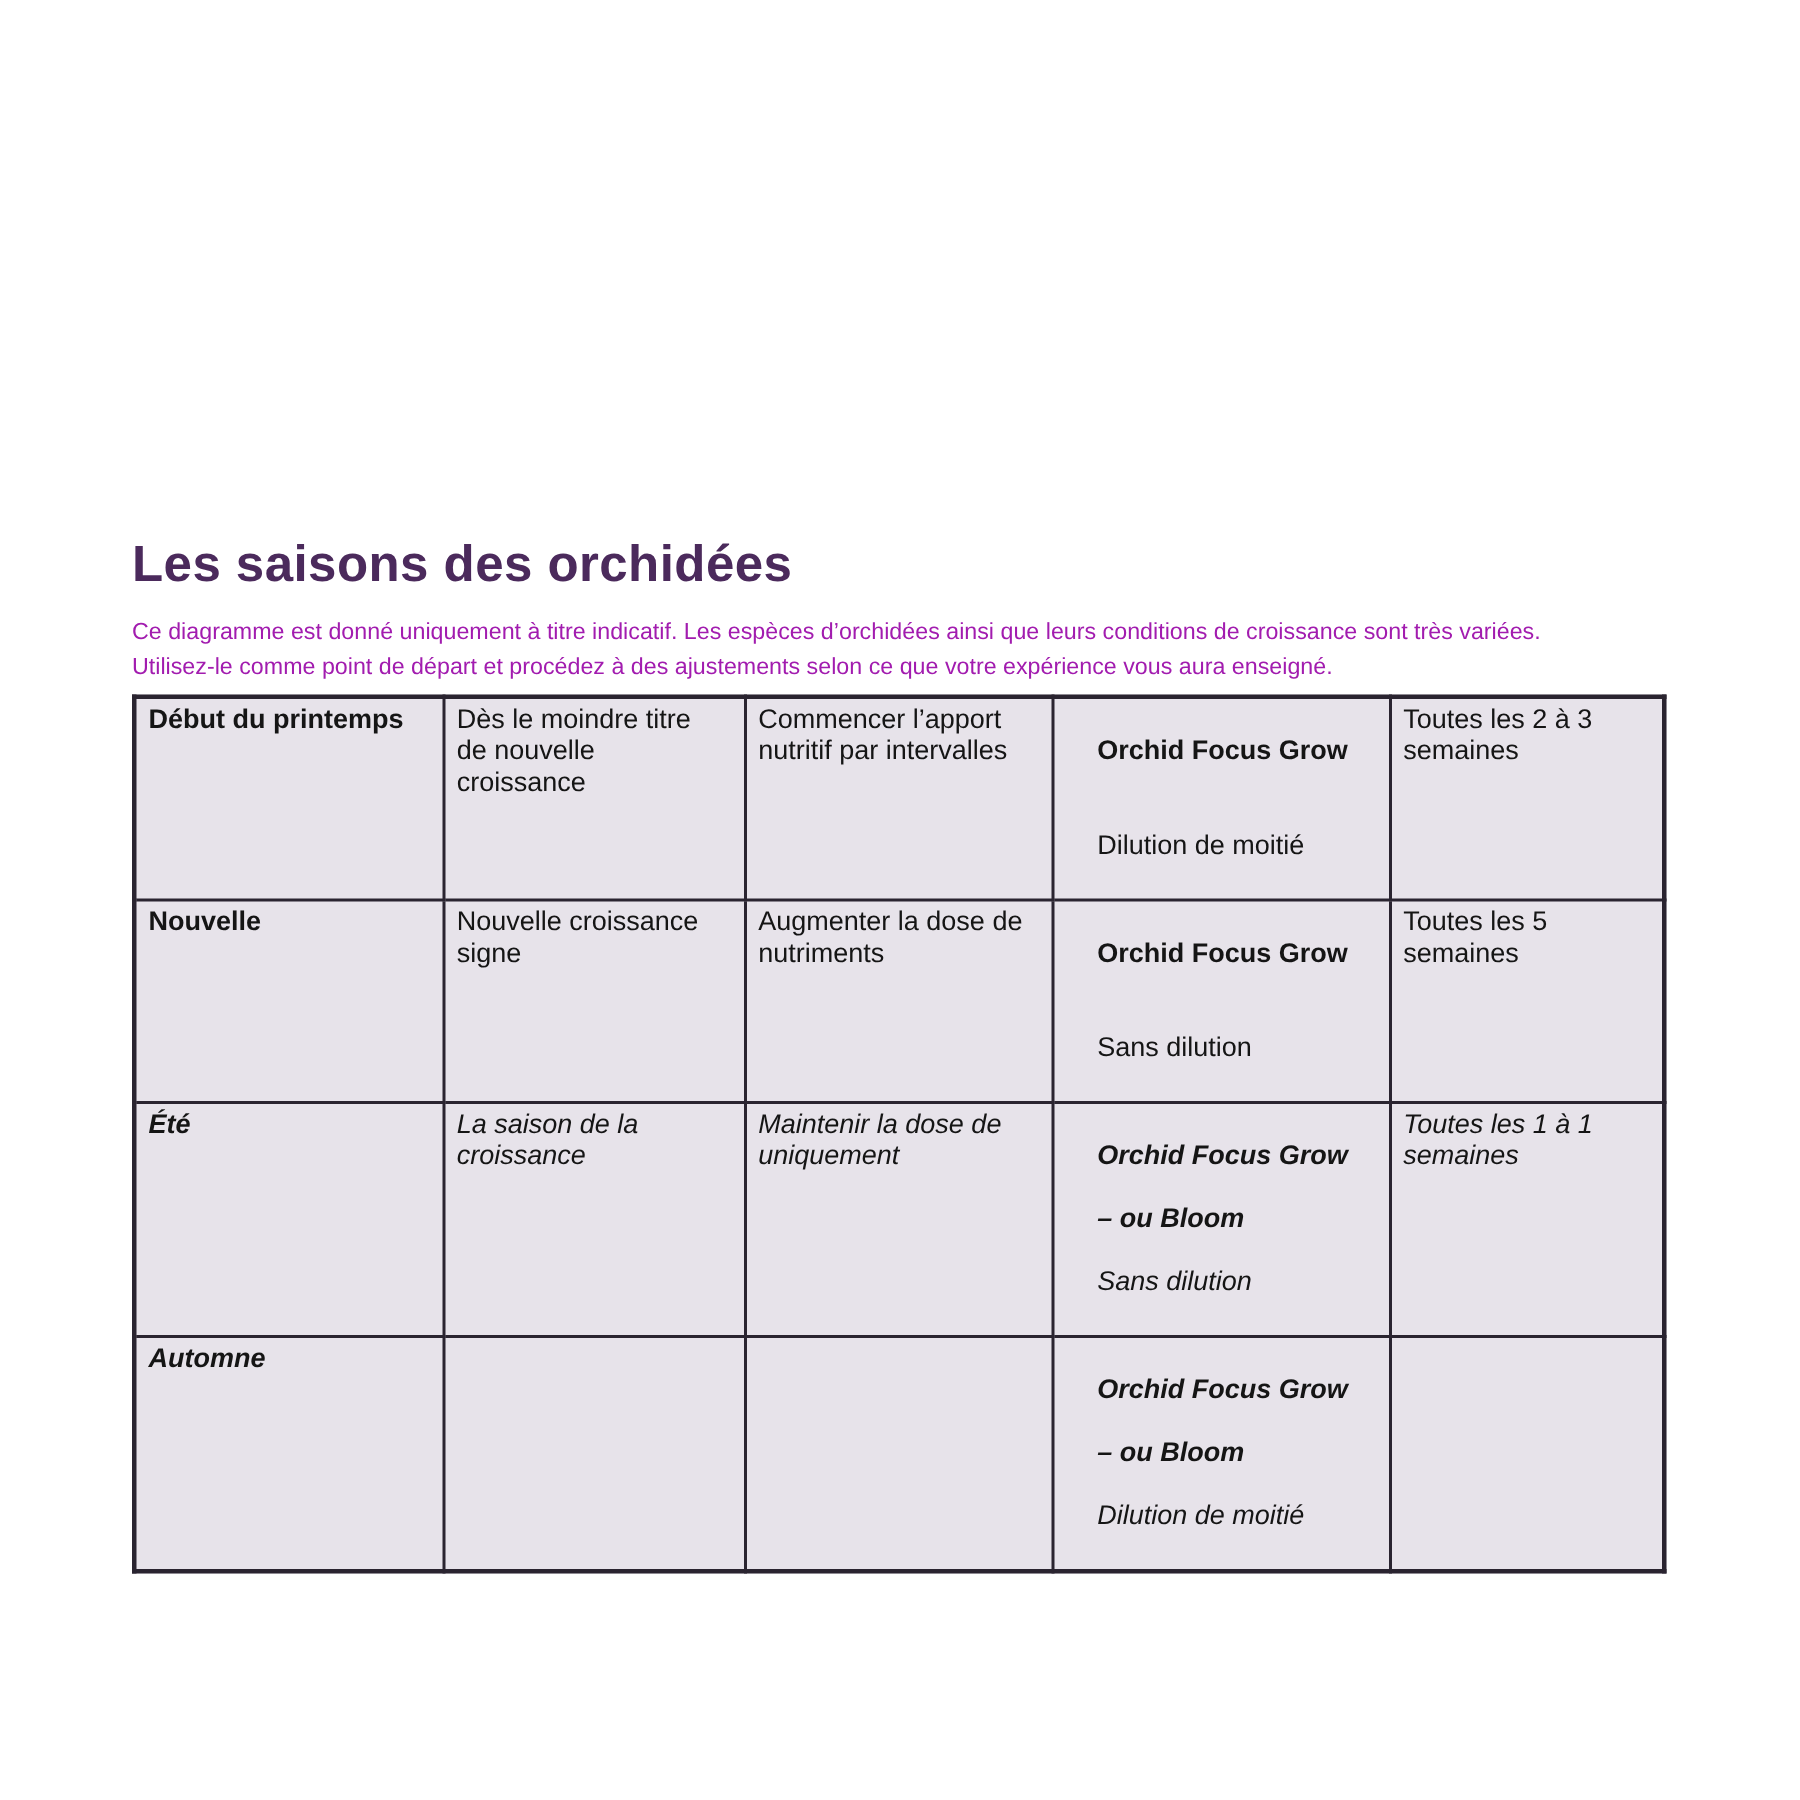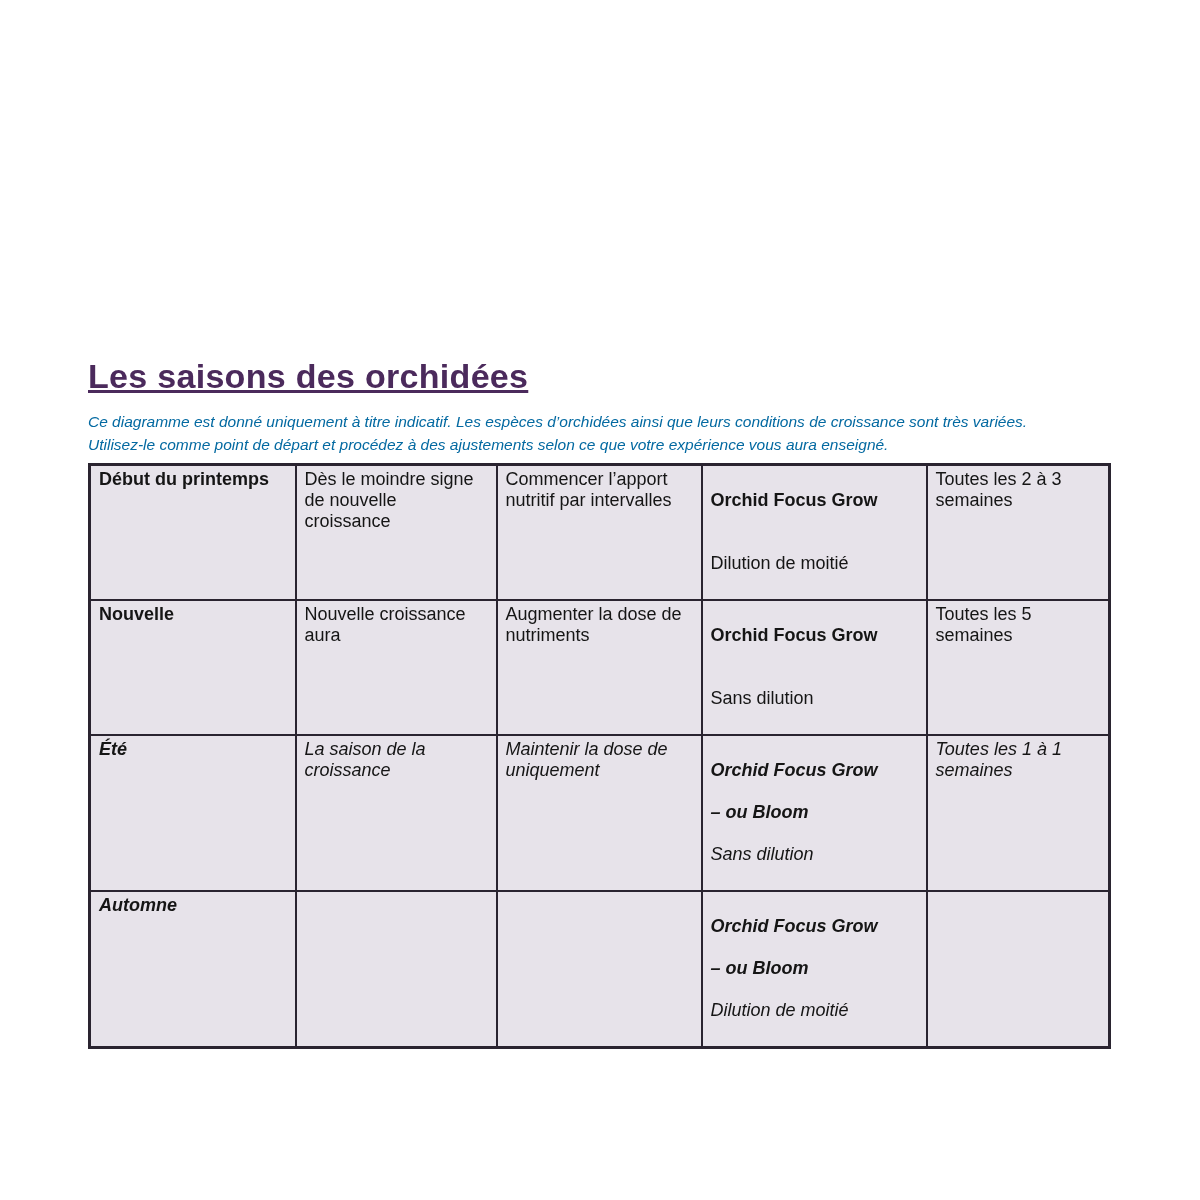--- a/index.html
+++ b/index.html
@@ -16,31 +16,29 @@
   }
   .page-title {
     position: absolute;
     left: 88px;
     top: 334px;
     font-size: 34px;
     font-weight: bold;
     color: #4b2a5c;
     letter-spacing: 0.3px;
     white-space: nowrap;
-    text-decoration: underline;
   }
   .intro {
     position: absolute;
     left: 88px;
     top: 394px;
     width: 1035px;
-    font-style: italic;
     font-size: 15.5px;
     line-height: 23px;
-    color: #0369a1;
+    color: #a21caf;
     white-space: pre-line;
   }
   table.orchid-table {
     position: absolute;
     left: 88px;
     top: 463px;
     width: 1020px;
     table-layout: fixed;
     border-collapse: collapse;
     background: #e7e3ea;
@@ -53,21 +51,21 @@
     font-size: 18px;
     line-height: 21px;
     color: #151515;
     white-space: pre-line;
     overflow: hidden;
   }
   td.season-cell {
     font-weight: bold;
     font-size: 16px;
   }
-  .cell-line { white-space: pre-line; }
+  .cell-line { white-space: pre-line; margin-left: 21px; }
   .cell-line:empty { display: none; }
   .bold-line { font-weight: bold; }
   tr.h2 { height: 52px; }
   tr.h3 { height: 73px; font-style: italic; }
 </style>
 </head>
 <body>
 
 <h1 class="page-title">Les saisons des orchidées</h1>
 
@@ -78,36 +76,36 @@
   <colgroup>
     <col style="width:206px">
     <col style="width:201px">
     <col style="width:205px">
     <col style="width:225px">
     <col style="width:183px">
   </colgroup>
   <tbody>
     <tr class="h2">
       <td class="season-cell">Début du printemps</td>
-      <td>Dès le moindre signe
+      <td>Dès le moindre titre
 de nouvelle croissance</td>
       <td>Commencer l’apport
 nutritif par intervalles</td>
       <td>
         <div class="cell-line bold-line">Orchid Focus Grow</div>
         
         <div class="cell-line">Dilution de moitié</div>
       </td>
       <td>Toutes les 2 à 3
 semaines</td>
     </tr>
     <tr class="h2">
       <td class="season-cell">Nouvelle</td>
       <td>Nouvelle croissance
-aura</td>
+signe</td>
       <td>Augmenter la dose de
 nutriments</td>
       <td>
         <div class="cell-line bold-line">Orchid Focus Grow</div>
         
         <div class="cell-line">Sans dilution</div>
       </td>
       <td>Toutes les 5
 semaines</td>
     </tr>

